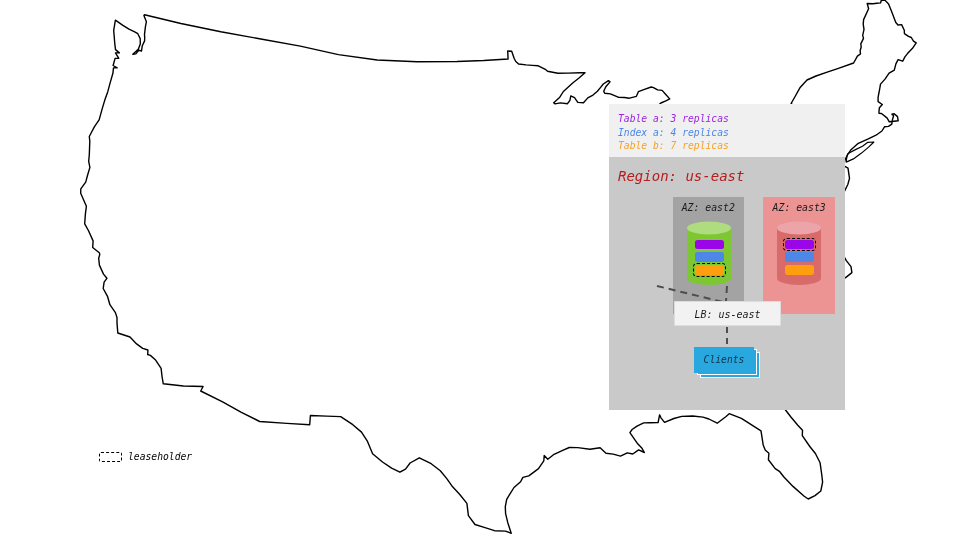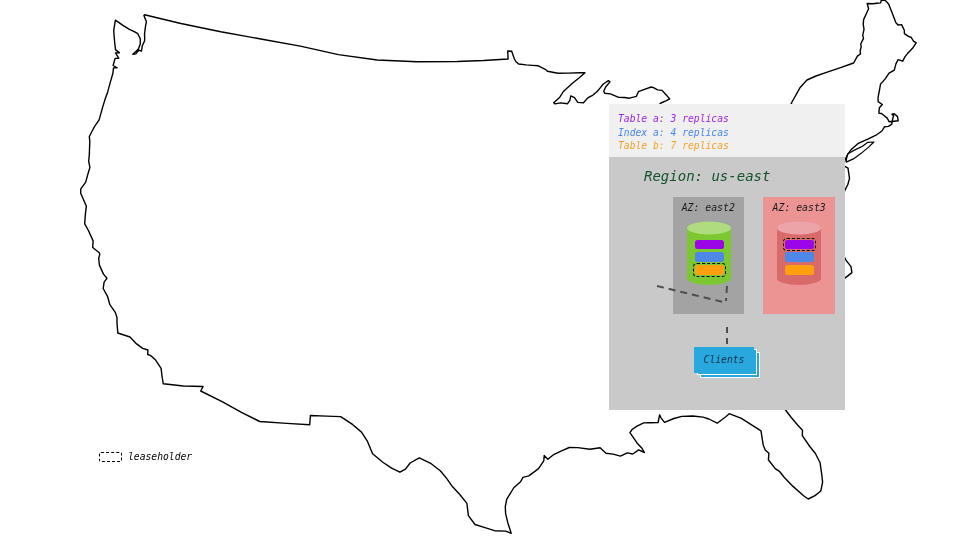--- a/index.html
+++ b/index.html
@@ -40,21 +40,21 @@
     <path fill="none" stroke="#000" stroke-width="1.2" stroke-linejoin="round" d="M847.7,153.8 L855.4,149.6 L862.5,146.2 L867.8,142.3 L873.9,142.0 L868.6,147.1 L861.5,153.1 L853.4,158.9 L846.2,162.1 L846.5,159.0 L847.0,156.7 Z"></path>
   </svg>
 
   <div class="panel-legend" style="background: rgb(240, 240, 240);">
     <div class="legend-line" style="top: 8px; color: rgb(157, 36, 224);">Table a: 3 replicas</div>
     <div class="legend-line" style="top: 21.5px; color: rgb(74, 134, 232);">Index a: 4 replicas</div>
     <div class="legend-line" style="top: 35px; color: rgb(246, 161, 37);">Table b: 7 replicas</div>
   </div>
 
   <div class="panel-region" style="background: rgb(201, 201, 201);">
-    <div class="region-label" style="color: #14532d; margin-left: 26px;">Region: us-east</div>
+    <div class="region-label" style="color: #b91c1c;">Region: us-east</div>
     <div class="az" style="left: 64px; width: 70.5px; background: #a3a3a3;">
       <div class="az-label" style="color: rgb(26, 26, 26);">AZ: east2</div>
       <svg class="cyl" style="left:13.0px" width="46" height="66" viewBox="0 0 46 66">
       <path d="M1,7 L1,57.5 A22,6.5 0 0 0 45,57.5 L45,7 Z" style="fill: rgb(125, 200, 50);"></path>
       <ellipse cx="23" cy="7" rx="22" ry="6.5" style="fill: rgb(174, 220, 126);"></ellipse>
     </svg>
       <div class="bar" style="left: 21.5px; top: 42.5px; background: rgb(155, 6, 232);"></div>
       <div class="bar" style="left: 21.5px; top: 55.3px; background: rgb(77, 135, 232);"></div>
       <div class="lease" style="left:19.5px; top:66.1px"></div>
       <div class="bar" style="left: 21.5px; top: 68.1px; background: rgb(255, 158, 15);"></div>
@@ -71,20 +71,21 @@
       <div class="bar" style="left: 21.5px; top: 68.1px; background: rgb(255, 158, 15);"></div>
     </div>
   </div>
 
   <svg class="maplayer" width="960" height="540" viewBox="0 0 960 540">
     <path d="M657,286 L723,302" fill="none" stroke="#4d4d4d" stroke-width="2" stroke-dasharray="7,5"></path>
     <path d="M727,286 L726,301" fill="none" stroke="#4d4d4d" stroke-width="2" stroke-dasharray="7,5"></path>
     <path d="M727,327 L727,346" fill="none" stroke="#4d4d4d" stroke-width="2" stroke-dasharray="6,5"></path>
   </svg>
 
+  <div class="lb-box" style="border: 1px solid rgb(221, 221, 221); background: rgb(242, 242, 242); color: rgb(26, 26, 26);">LB: us-east</div>
 
   <div class="clients">
     <div class="cl-card" style="left: 6px; top: 4.5px; background: rgb(41, 168, 224);"></div>
     <div class="cl-card" style="left: 3px; top: 2.2px; background: rgb(41, 168, 224);"></div>
     <div class="cl-card cl-front" style="background: rgb(41, 168, 224); color: rgb(18, 50, 71);">Clients</div>
   </div>
 
   <div class="lease-key-box"></div>
   <div class="lease-key-label">leaseholder</div>
 

